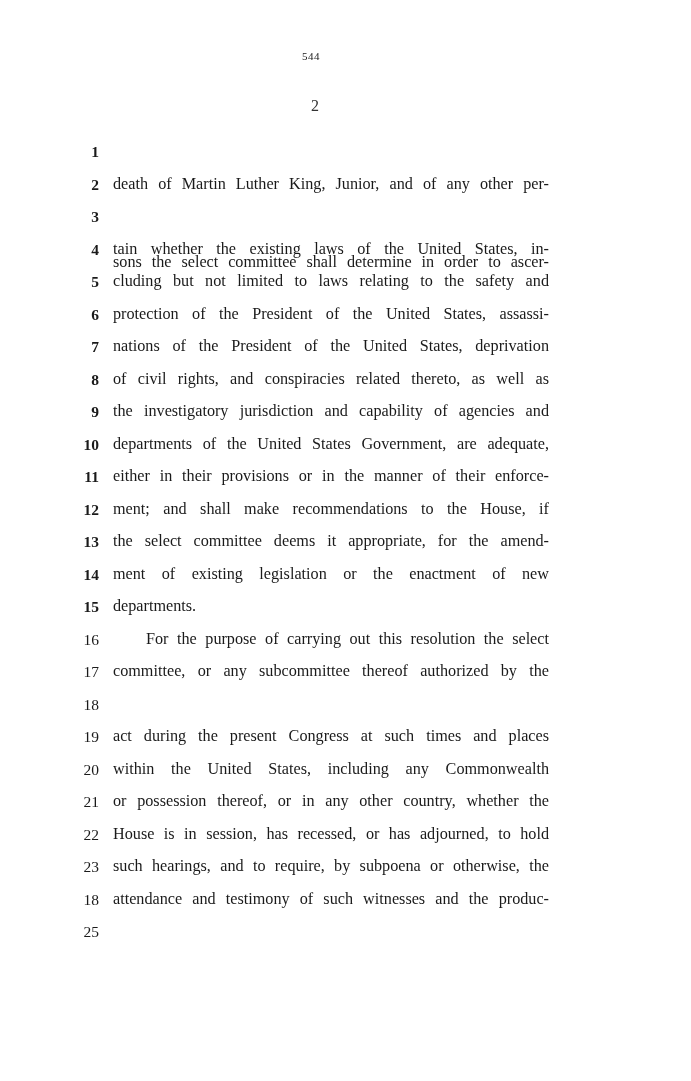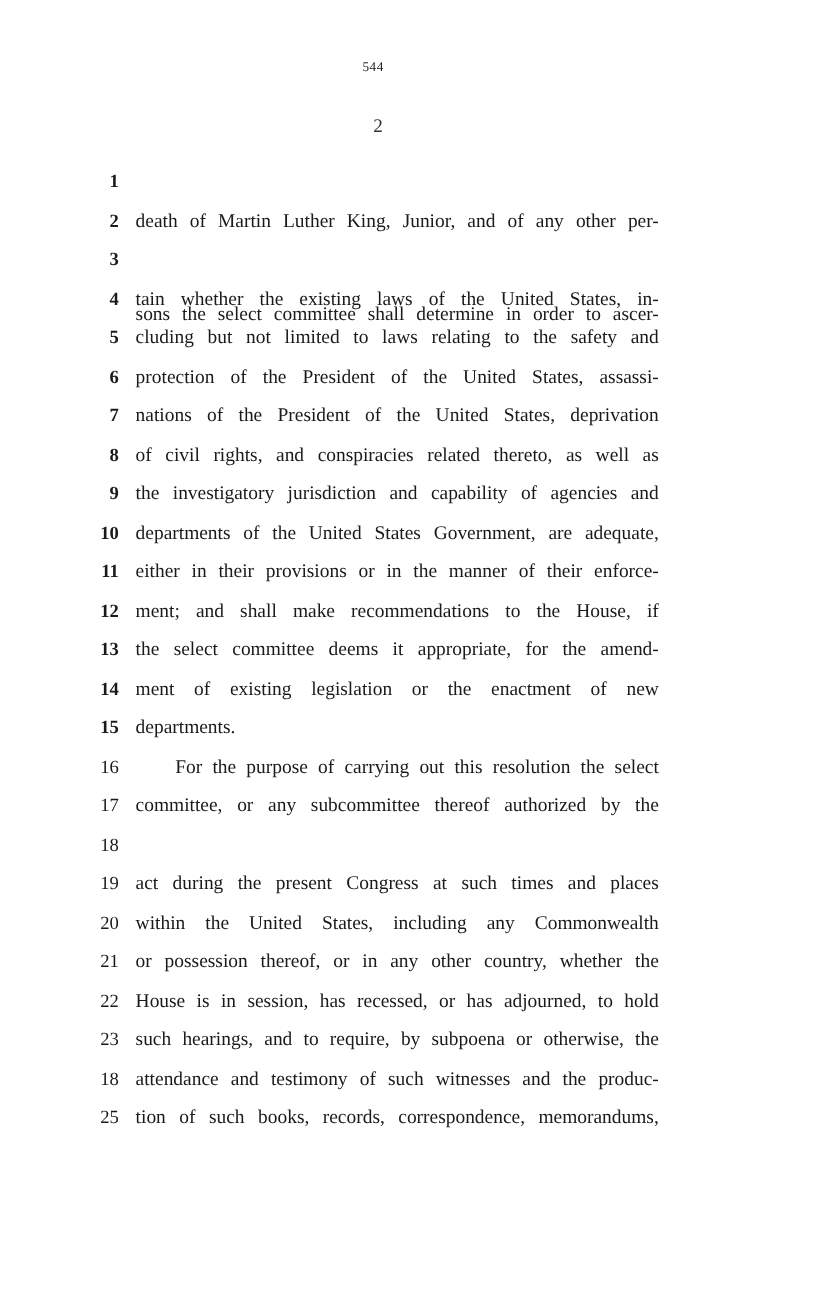--- a/index.html
+++ b/index.html
@@ -115,15 +115,14 @@
   <div class="line">
       <span class="ln light">23</span>
       <span class="txt" style="white-space: nowrap;">such hearings, and to require, by subpoena or otherwise, the</span>
     </div>
   <div class="line">
       <span class="ln light">18</span>
       <span class="txt" style="white-space: nowrap;">attendance and testimony of such witnesses and the produc-</span>
     </div>
   <div class="line">
       <span class="ln light">25</span>
-      <span class="txt" style="white-space: nowrap;">tion of such books, records, correspondence, memorandums,</span>
     </div>
 </div>
 
 </body></html>

